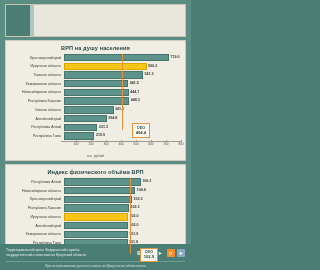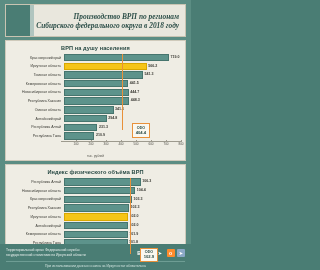--- a/index.html
+++ b/index.html
@@ -158,24 +158,20 @@
   }
 </style>
 </head>
 <body>
 
 <div class="poster">
 
   <div class="header">
     <div class="hdr-accent"></div>
     <div class="hdr-accent2"></div>
-    <div class="title">
-      <div>Производство ВРП по регионам</div>
-      <div>Сибирского федерального округа в 2018 году</div>
-    </div>
   </div>
 
   <div class="panel" id="panel0">
     <div class="panel-title">ВРП на душу населения</div>
     <div class="rows" id="rows0" style="position: relative;">
         <div class="row">
           <div class="lbl">Красноярский край</div>
           <div class="track">
             <div class="bar" style="width: 89.875%;"></div>
             <div class="val" style="left: 89.875%;">719.0</div>

